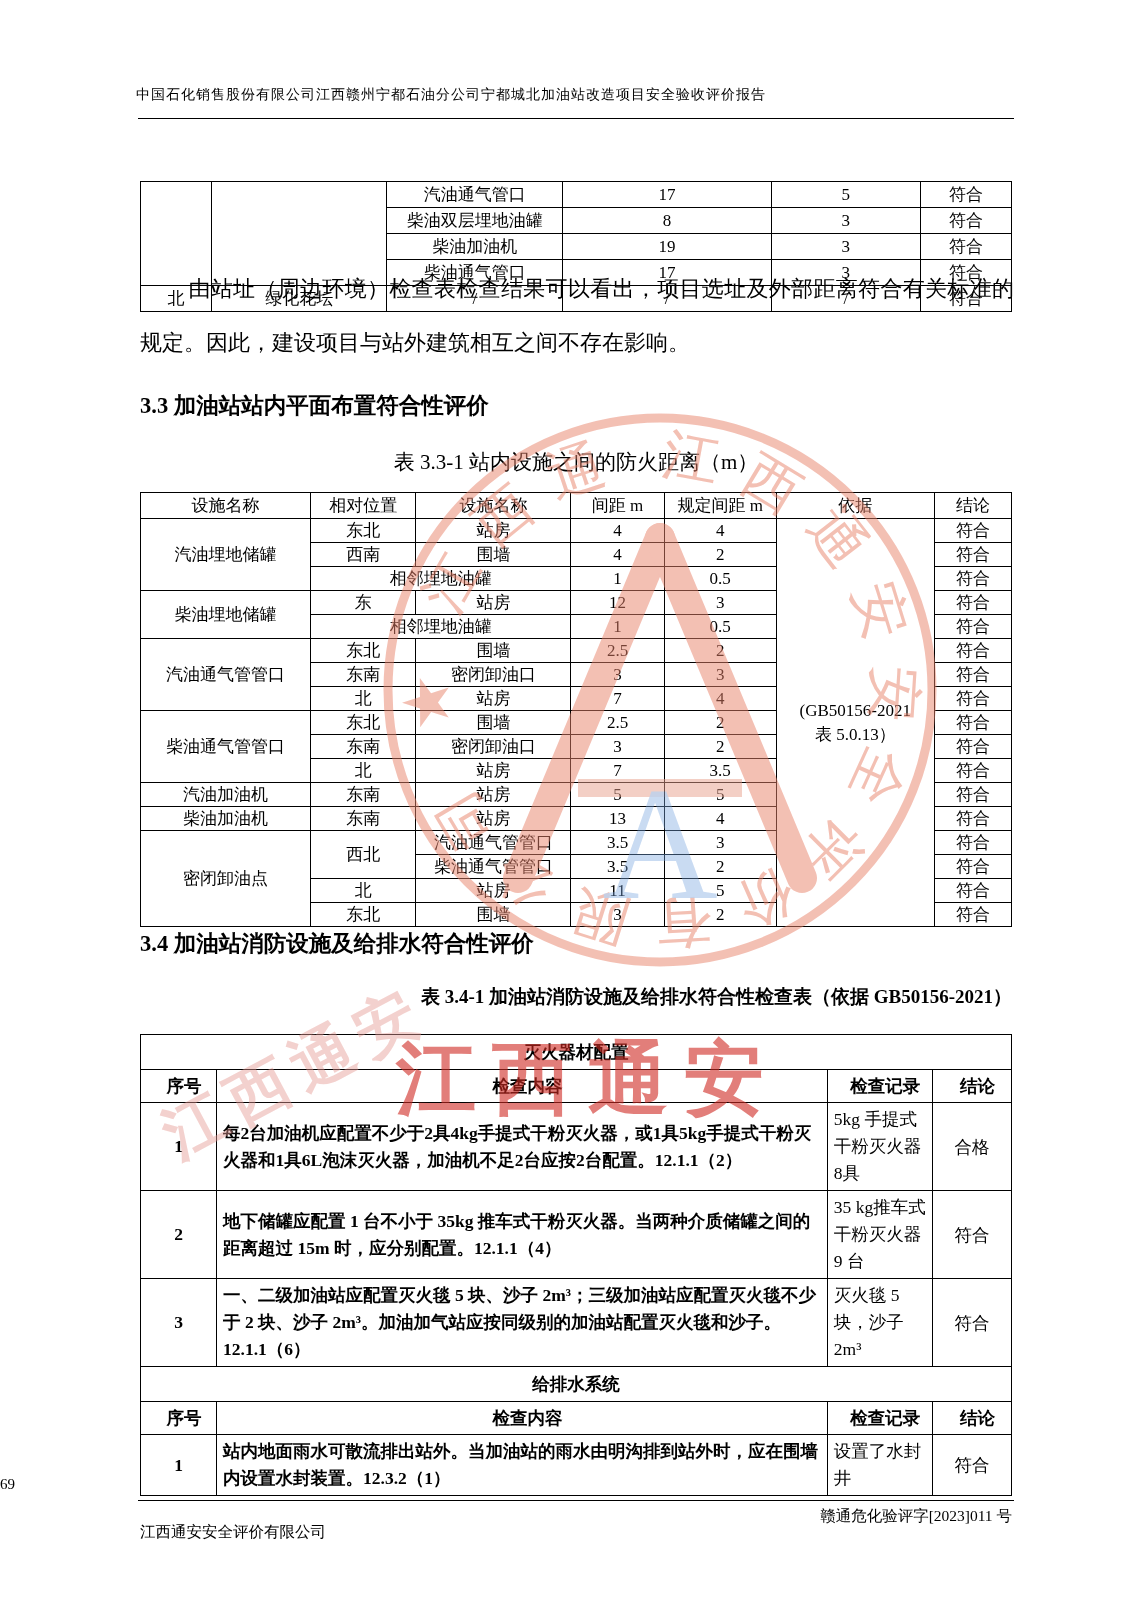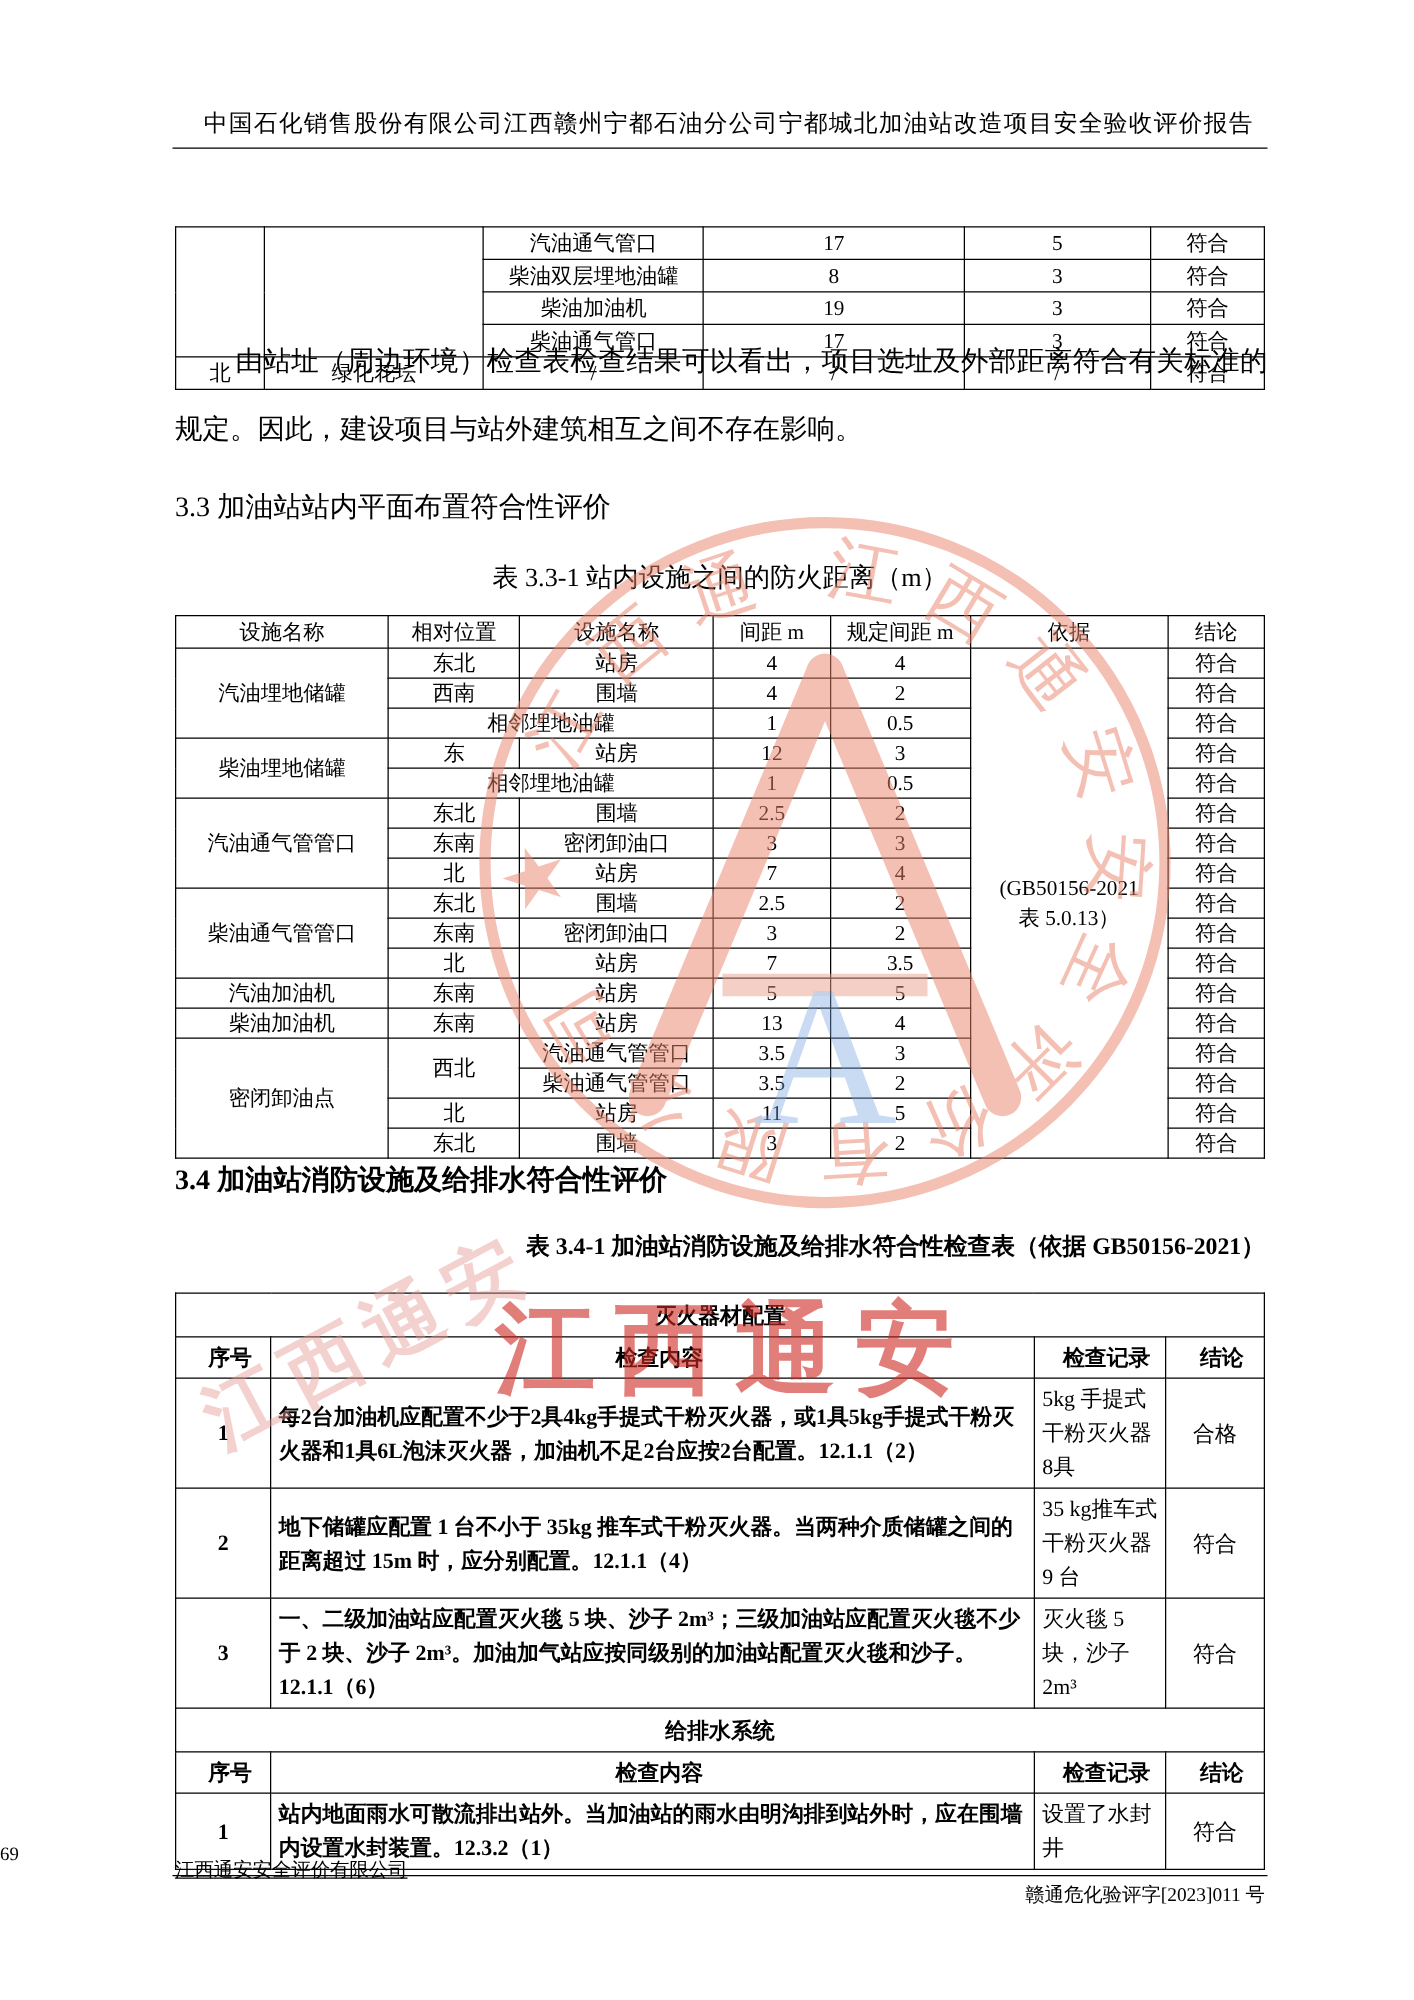--- a/index.html
+++ b/index.html
@@ -2,53 +2,53 @@
 <html><head>
 <meta charset="utf-8">
 <style>
   html,body{margin:0;padding:0;}
   body{
     width:1131px;height:1600px;position:relative;background:#ffffff;
     font-family:"Liberation Serif","DejaVu Serif",serif;color:#000;overflow:hidden;
   }
   .abs{position:absolute;}
   
-  .doc-header{left:148px;top:86px;width:870px;font-size:19px;letter-spacing:1px;text-align:center;}
+  .doc-header{left:136px;top:86px;width:870px;font-size:14px;letter-spacing:1px;}
   .header-rule{left:138px;top:118px;width:876px;border-top:1.5px solid #000;height:0;}
   
   table{border-collapse:collapse;table-layout:fixed;}
   td,th{border:1px solid #000;text-align:center;vertical-align:middle;font-weight:normal;overflow:hidden;}
   
   .t-top{left:140px;top:133px;width:872px;font-size:17px;margin-top:48px;}
   .t-top td{height:25px;padding:0 2px;}
   
   .body-para{left:140px;top:262px;width:874px;font-size:22px;line-height:54px;text-align:justify;text-indent:2.2em;margin:0;}
   
-  .h33{left:140px;top:390px;font-size:22.5px;font-weight:normal;margin:0;}
+  .h33{left:140px;top:390px;font-size:22.5px;font-weight:bold;margin:0;}
   .caption33{left:140px;top:448px;width:872px;text-align:center;font-size:21px;}
   
   .t-fire{left:140px;top:492px;width:872px;font-size:17px;}
   .t-fire td{height:22.5px;padding:0 2px;}
   .t-fire .hd td{height:25px;}
   .t-fire .basis{font-size:17px;line-height:24px;}
   
   .h34{left:140px;top:928px;font-size:22.5px;font-weight:bold;margin:0;}
   .caption34{left:140px;top:984px;width:872px;text-align:right;font-size:19px;font-weight:bold;}
   
   .t-check{left:140px;top:1034px;width:872px;font-size:17.5px;}
   .t-check td{padding:3px 6px;}
   .t-check .sect{height:28px;font-weight:bold;}
   .t-check .head td{height:26px;font-weight:bold;padding-left:17px;}
   .t-check .content{text-align:left;font-weight:bold;line-height:27px;margin-left:36px;}
   .t-check .record{text-align:left;line-height:27px;}
   .t-check .no{font-weight:bold;}
   
   .page-num{left:0;top:1476px;width:896px;font-size:15px;}
   .footer-rule{left:138px;top:1500px;width:876px;border-top:1.5px solid #000;height:0;}
-  .footer-left{left:140px;top:1486px;font-size:15.5px;text-decoration:underline;}
+  .footer-left{left:140px;top:1522px;font-size:15.5px;}
   .footer-right{right:119px;top:1506px;font-size:15.5px;}
   
   .wm-layer{position:absolute;inset:0;pointer-events:none;z-index:5;}
   .wm-circle{position:absolute;left:368px;top:398px;width:584px;height:584px;opacity:0.5;}
   .wm-red-text{
     position:absolute;left:396px;top:1026px;font-size:80px;font-weight:bold;
     letter-spacing:16px;color:#d02a22;opacity:0.6;white-space:nowrap;
     font-family:"Liberation Serif","DejaVu Serif",serif;
   }
   .wm-diag{

